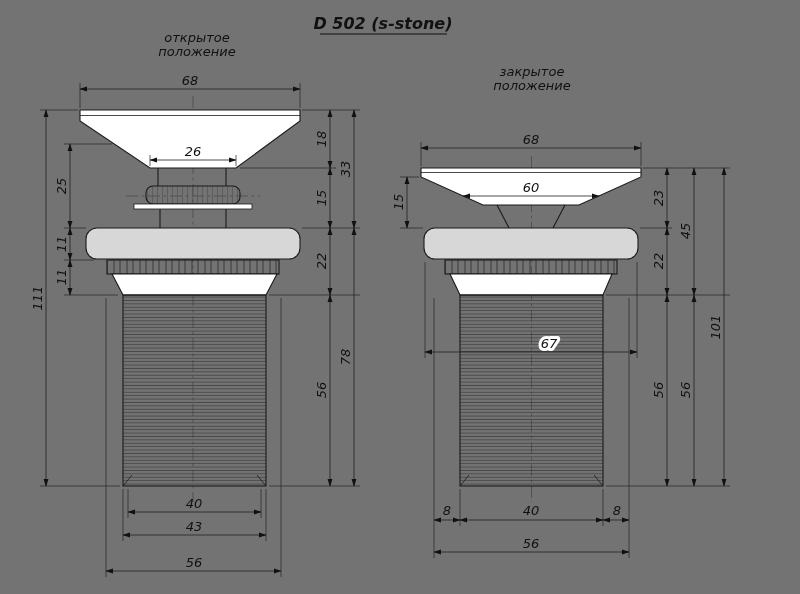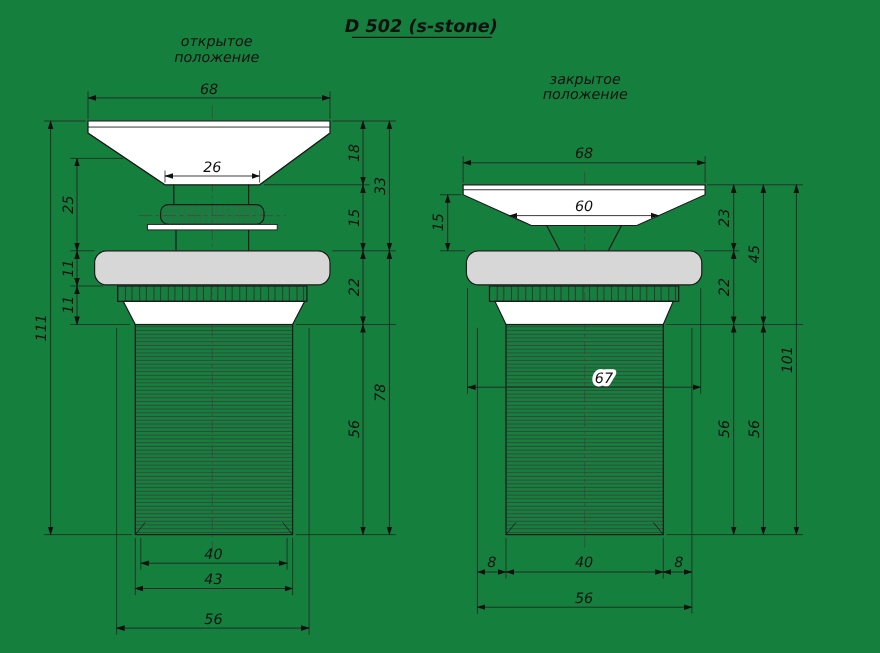--- a/index.html
+++ b/index.html
@@ -1,16 +1,16 @@
 <!DOCTYPE html>
 <html><head>
 <meta charset="utf-8">
 <style>
   html,body{margin:0;padding:0;background:#ffffff;}
-  .stage{position:relative;width:800px;height:594px;background:#15803d;overflow:hidden;}
+  .stage{position:relative;width:800px;height:594px;background:#737373;overflow:hidden;}
   svg{display:block;}
   .obj{stroke:#1a1a1a;stroke-width:1.1;fill:none;stroke-linejoin:miter;}
   .obj2{stroke:#1a1a1a;stroke-width:0.8;fill:none;}
   .flange{fill:#d7d7d7;stroke:#1a1a1a;stroke-width:1.1;}
   .dim{stroke:#222;stroke-width:0.8;fill:none;}
   .ext{stroke:#222;stroke-width:0.7;fill:none;}
   .cl{stroke:#444;stroke-width:0.7;stroke-dasharray:12 3.5 3 3.5;fill:none;}
   .dtxt{font:italic 13px "DejaVu Sans",sans-serif;fill:#111;text-anchor:middle;}
   .lbl{font:italic 13px "DejaVu Sans",sans-serif;fill:#111;text-anchor:middle;}
   .ttl{font:italic 16px "DejaVu Sans",sans-serif;font-weight:600;fill:#111;text-anchor:middle;}

